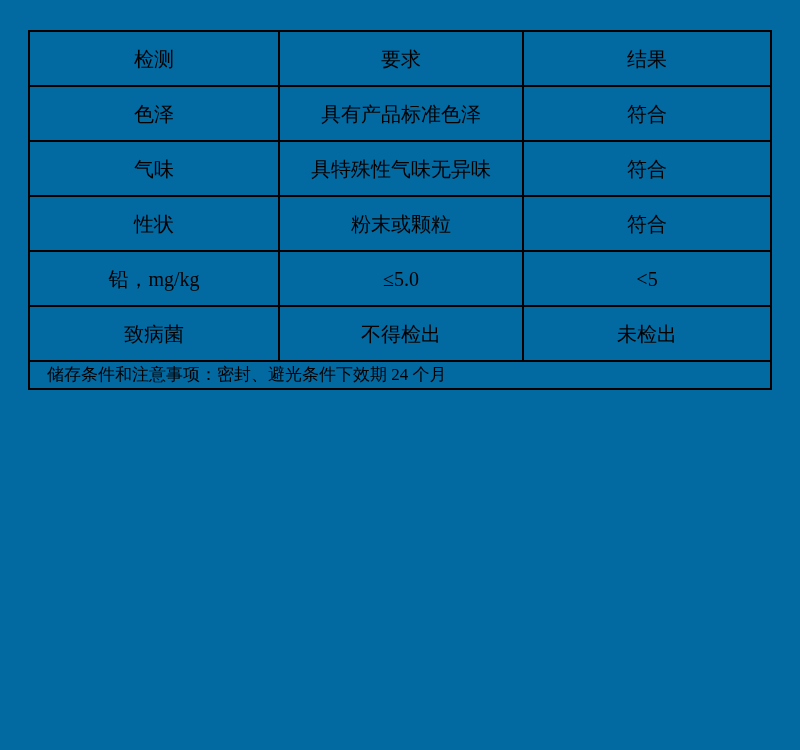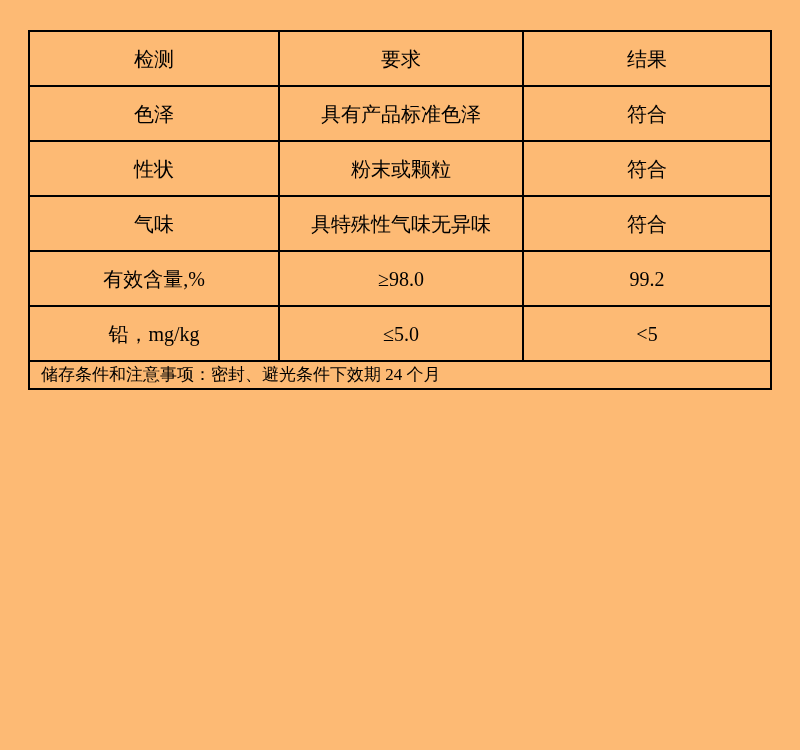--- a/index.html
+++ b/index.html
@@ -7,21 +7,21 @@
     width: 800px;
     height: 750px;
     background: #ffffff;
     font-family: "Liberation Serif", "DejaVu Serif", serif;
     color: #000000;
   }
   .page {
     position: relative;
     width: 800px;
     height: 750px;
-    background: #fdba74;
+    background: #0369a1;
     overflow: hidden;
   }
   table.spec-table {
     position: absolute;
     left: 28px;
     top: 30px;
     width: 742px;
     border-collapse: collapse;
     table-layout: fixed;
   }
@@ -36,21 +36,21 @@
     height: 55px;
     padding: 2px 6px;
   }
   .spec-table col.c1 { width: 250px; }
   .spec-table col.c2 { width: 244px; }
   .spec-table col.c3 { width: 248px; }
   .spec-table tfoot td {
     height: 28px;
     text-align: left;
     font-size: 17px;
-    padding: 2px 2px 2px 11px;
+    padding: 2px 2px 2px 17px;
     margin-left: 28px;
   }
 </style>
 </head>
 <body>
 
 <div class="page">
   <table class="spec-table">
     <colgroup>
       <col class="c1">
@@ -64,38 +64,38 @@
         <th>结果</th>
       </tr>
     </thead>
     <tbody>
         <tr>
           <td>色泽</td>
           <td>具有产品标准色泽</td>
           <td>符合</td>
         </tr>
         <tr>
+          <td>气味</td>
+          <td>具特殊性气味无异味</td>
+          <td>符合</td>
+        </tr>
+        <tr>
           <td>性状</td>
           <td>粉末或颗粒</td>
           <td>符合</td>
         </tr>
         <tr>
-          <td>气味</td>
-          <td>具特殊性气味无异味</td>
-          <td>符合</td>
-        </tr>
-        <tr>
-          <td>有效含量,%</td>
-          <td>≥98.0</td>
-          <td>99.2</td>
-        </tr>
-        <tr>
           <td>铅，mg/kg</td>
           <td>≤5.0</td>
           <td>&lt;5</td>
+        </tr>
+        <tr>
+          <td>致病菌</td>
+          <td>不得检出</td>
+          <td>未检出</td>
         </tr>
       </tbody>
     <tfoot>
       <tr>
         <td colspan="3">储存条件和注意事项：密封、避光条件下效期 24 个月</td>
       </tr>
     </tfoot>
   </table>
 </div>
 

